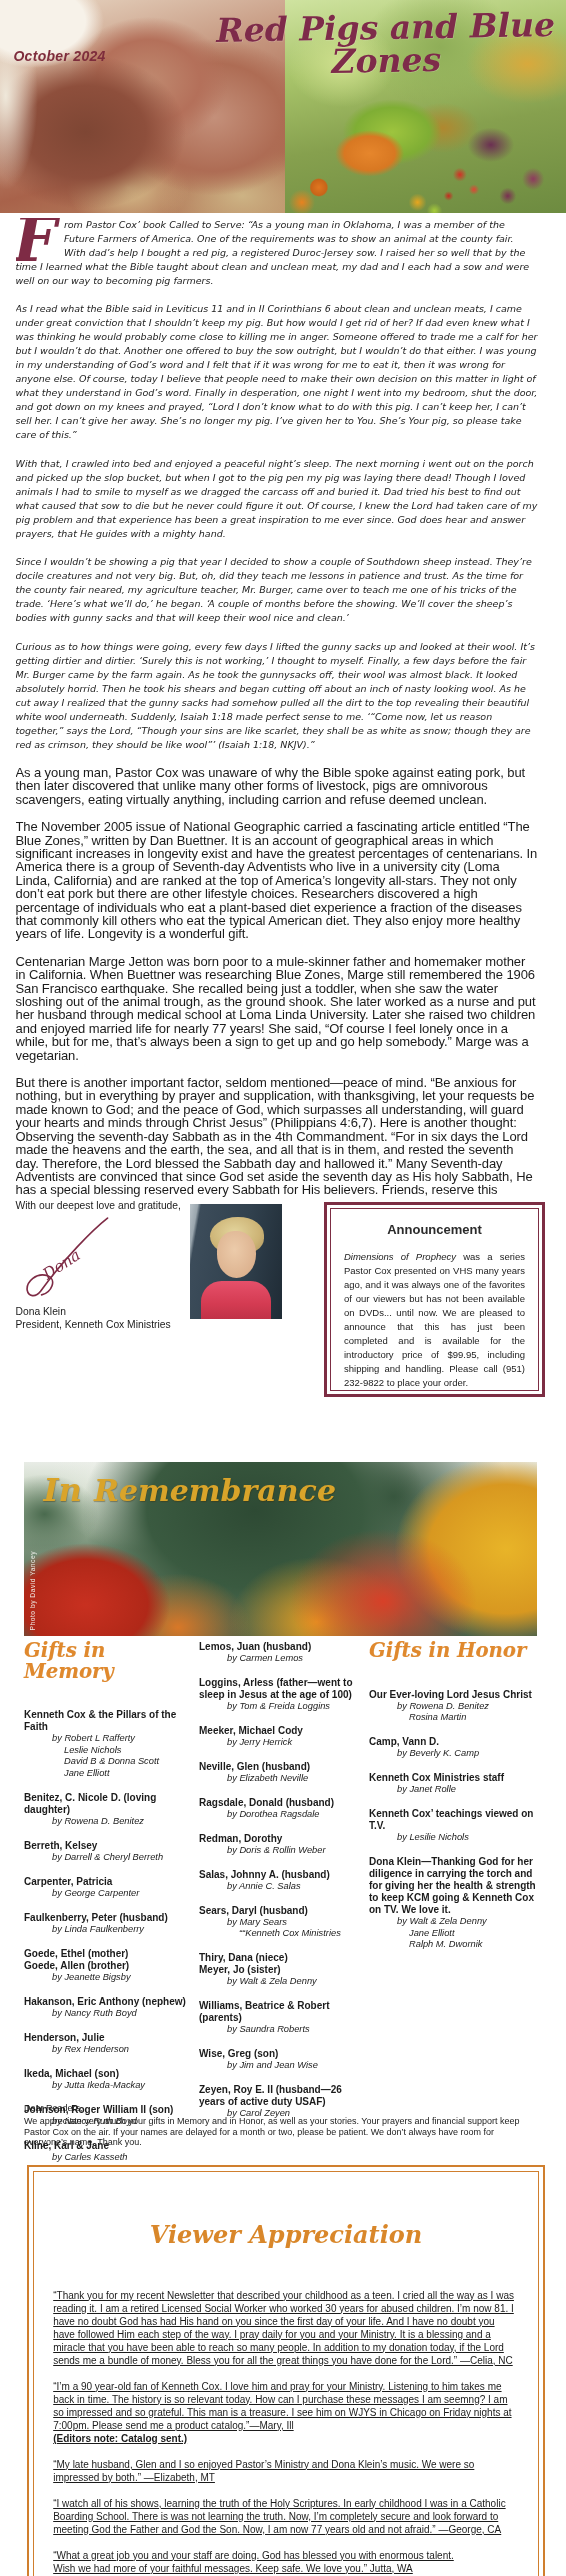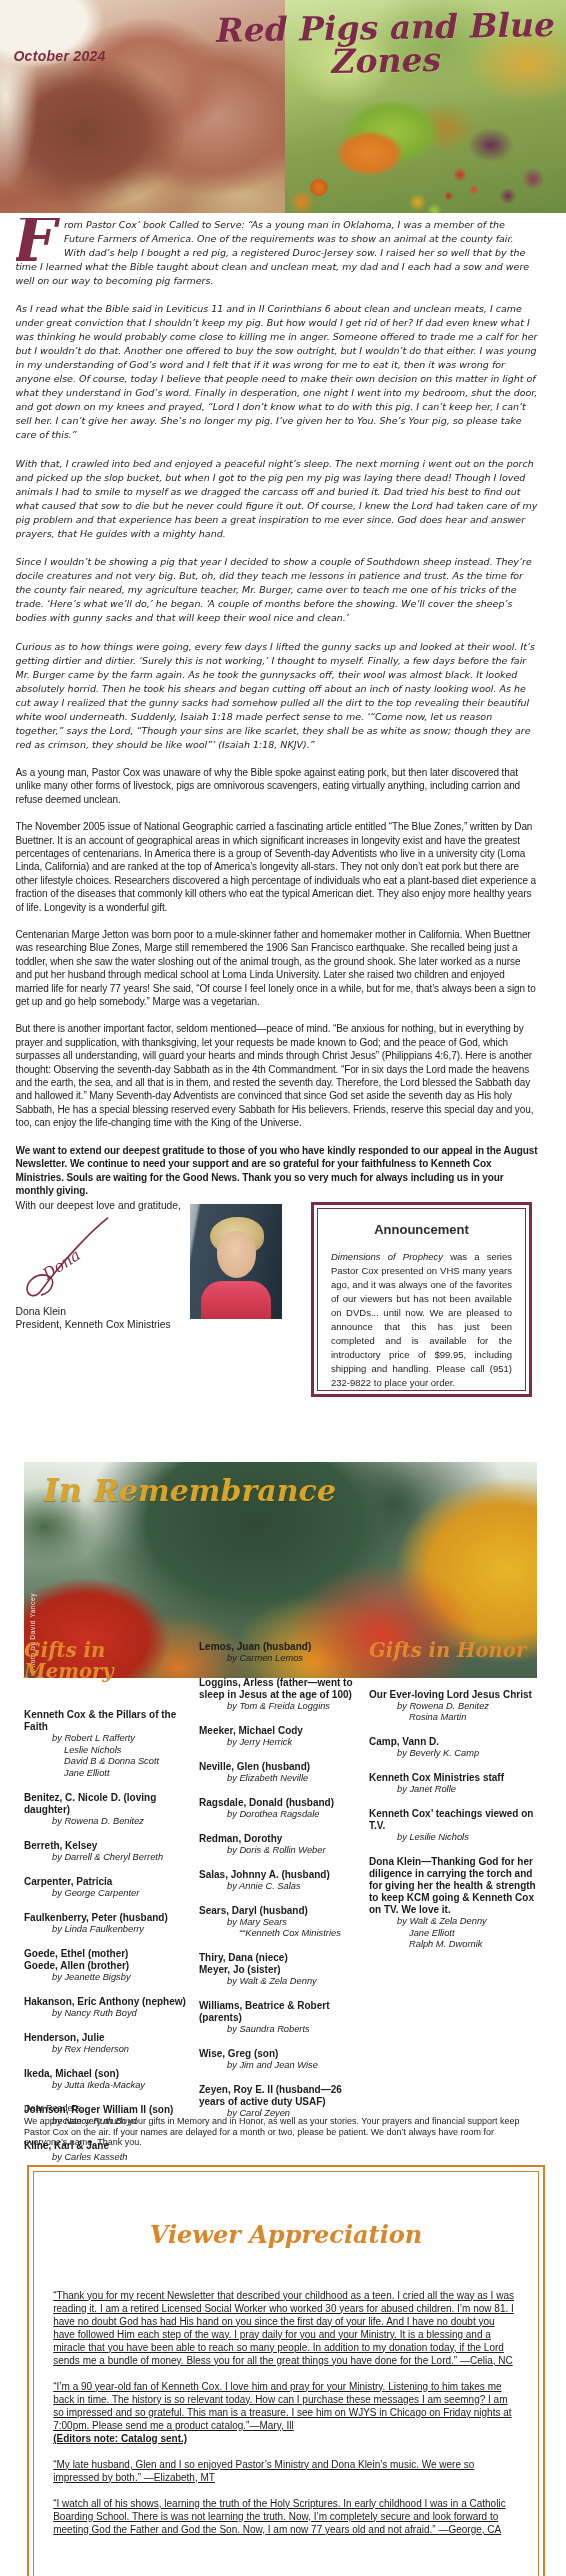--- a/index.html
+++ b/index.html
@@ -40,51 +40,51 @@
   .issue-date{position:absolute;left:13.4px;top:24px;font-size:14px;font-weight:bold;font-style:italic;
     color:#7e2d3c;letter-spacing:0.3px;margin-top:24px;}
   .main-title{position:absolute;left:216px;top:11.3px;width:340px;text-align:center;
     font-family:"DejaVu Serif",serif;font-style:italic;font-weight:bold;font-size:33px;
     color:#7e2b4a;line-height:1.0;transform:rotate(-1deg);text-shadow:0.5px 0.5px 0 rgba(255,255,255,0.25);}
 
   
   .article{position:absolute;left:15.5px;top:218px;width:522px;height:979px;overflow:hidden;}
   .story-para{font-family:"DejaVu Sans",sans-serif;font-style:italic;font-size:9.5px;
     line-height:14px;color:#222;margin:0 0 14.4px 0;}
-  .comment-para{font-size:10px;line-height:13.4px;letter-spacing:-0.1px;color:#1b1b1b;margin:0 0 14px 0;}
+  .comment-para{font-size:13px;line-height:13.4px;letter-spacing:-0.1px;color:#1b1b1b;margin:0 0 14px 0;}
   .gratitude{font-weight:bold;}
   .drop-cap{float:left;font-family:"DejaVu Serif",serif;font-style:italic;font-weight:bold;
     font-size:61px;line-height:47px;color:#7e2b45;margin:-2.1px 7.2px -9.3px -2.1px;}
 
   
   .closing-block{position:absolute;left:15.5px;top:1200px;width:170px;}
   .closing-line{font-size:10.3px;color:#1b1b1b;}
   .signature-svg{margin:3.1px 0 0 5.2px;}
   .signer-name{font-size:10.3px;color:#1b1b1b;margin-top:5.2px;}
   .signer-title{font-size:10.3px;color:#1b1b1b;margin-top:2.1px;}
   .dona-photo{position:absolute;left:190px;top:1204px;width:92px;height:115px;overflow:hidden;
     background:linear-gradient(100deg,#b9c3c9 0%,#9aa6ae 7%,#3c4c5a 10%,#31414e 55%,#1f2b35 100%);}
   .dona-hair{position:absolute;left:19.6px;top:13.4px;width:54px;height:38px;border-radius:52% 48% 45% 50%;
     background:radial-gradient(ellipse at 45% 40%,#e3d49c 0%,#cdb476 60%,#a8905a 100%);}
   .dona-face{position:absolute;left:27px;top:27px;width:39px;height:47px;border-radius:48% 52% 55% 55%;
     background:radial-gradient(ellipse at 45% 40%,#eccbaa 0%,#ddb390 70%,#c79a78 100%);}
   .dona-top{position:absolute;left:11.3px;top:77px;width:70px;height:38px;border-radius:20.6px 20.6px 0 0;
     background:linear-gradient(180deg,#e6506a 0%,#d43b52 60%,#c03247 100%);}
 
   
-  .announce-outer{position:absolute;left:311px;top:1202px;width:221px;height:195px;
+  .announce-outer{position:absolute;left:324px;top:1202px;width:221px;height:195px;
     border:3.6px solid #7c2d43;box-sizing:border-box;background:#ffffff;}
   .announce-inner{position:absolute;left:2.6px;top:2.6px;right:2.6px;bottom:2.6px;
     border:1px solid #7c2d43;padding:12.4px 13.4px 0 13.4px;overflow:hidden;}
   .announce-title{text-align:center;font-weight:bold;font-size:13px;color:#2b2b2b;margin:1px 0 13.4px 0;}
   .announce-body{font-size:9.5px;line-height:14px;color:#222;text-align:justify;}
   .announce-body .ital{font-style:italic;}
 
   
-  .remember-banner{position:absolute;left:24px;top:1462px;width:513px;height:216px;overflow:hidden;
+  .remember-banner{position:absolute;left:24px;top:1462px;width:513px;height:174px;overflow:hidden;
     background:
       radial-gradient(ellipse 77px 57px at 4% 30%,#4a6a4e 0%,rgba(74,106,78,0) 70%),
       radial-gradient(ellipse 113px 82px at 12% 82%,#c83020 0%,#b02818 55%,rgba(176,40,24,0) 75%),
       radial-gradient(ellipse 103px 77px at 30% 95%,#d87828 0%,rgba(216,120,40,0) 70%),
       radial-gradient(ellipse 134px 103px at 70% 80%,#d84028 0%,rgba(216,64,40,0) 70%),
       radial-gradient(ellipse 124px 93px at 57% 92%,#e8a020 0%,rgba(232,160,32,0) 70%),
       radial-gradient(ellipse 155px 129px at 94% 50%,#e8b428 0%,#d89820 50%,rgba(216,152,32,0) 72%),
       radial-gradient(ellipse 216px 155px at 45% 28%,#2e4a34 0%,#3a5a40 50%,rgba(58,90,64,0) 80%),
       radial-gradient(ellipse 155px 134px at 72% 20%,#35523c 0%,rgba(53,82,60,0) 75%),
       radial-gradient(ellipse 134px 103px at 22% 12%,#f0f2ec 0%,rgba(240,242,236,0) 65%),
@@ -325,18 +325,20 @@
   </div>
 
   <div class="viewer-outer">
     <div class="viewer-inner">
       <div class="viewer-heading">Viewer Appreciation</div>
       <div id="testimonials">
           <div class="testimonial">“Thank you for my recent Newsletter that described your childhood as a teen. I cried all the way as I was reading it. I am a retired Licensed Social Worker who worked 30 years for abused children. I’m now 81. I have no doubt God has had His hand on you since the first day of your life. And I have no doubt you have followed Him each step of the way. I pray daily for you and your Ministry. It is a blessing and a miracle that you have been able to reach so many people. In addition to my donation today, if the Lord sends me a bundle of money. Bless you for all the great things you have done for the Lord.” —Celia, NC</div>
           <div class="testimonial">“I’m a 90 year-old fan of Kenneth Cox. I love him and pray for your Ministry. Listening to him takes me back in time. The history is so relevant today. How can I purchase these messages I am seemng? I am so impressed and so grateful. This man is a treasure. I see him on WJYS in Chicago on Friday nights at 7:00pm. Please send me a product catalog.”—Mary, Ill<div class="note">(Editors note: Catalog sent.)</div></div>
           <div class="testimonial">“My late husband, Glen and I so enjoyed Pastor’s Ministry and Dona Klein’s music. We were so impressed by both.” —Elizabeth, MT</div>
           <div class="testimonial">“I watch all of his shows, learning the truth of the Holy Scriptures. In early childhood I was in a Catholic Boarding School. There is was not learning the truth. Now, I’m completely secure and look forward to meeting God the Father and God the Son. Now, I am now 77 years old and not afraid.” —George, CA</div>
+          <div class="testimonial">“What a great job you and your staff are doing. God has blessed you with enormous talent.
+Wish we had more of your faithful messages. Keep safe. We love you.” Jutta, WA</div>
         </div>
     </div>
   </div>
 
 </div>
 
 
 </body></html>

